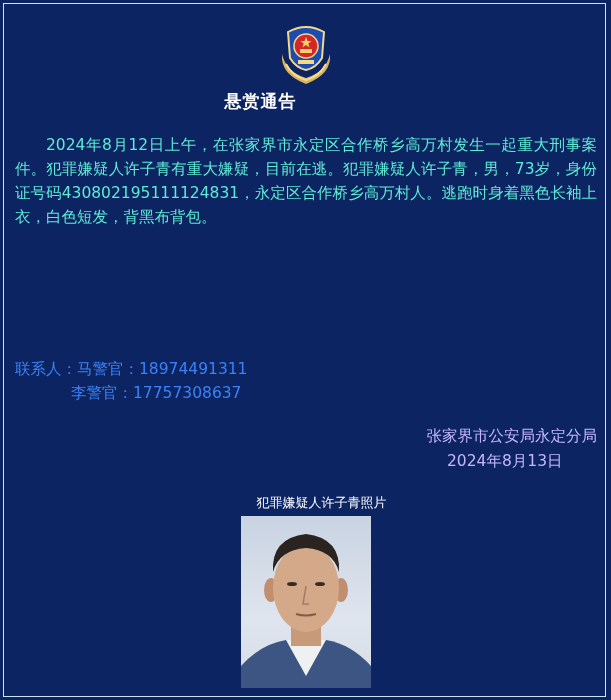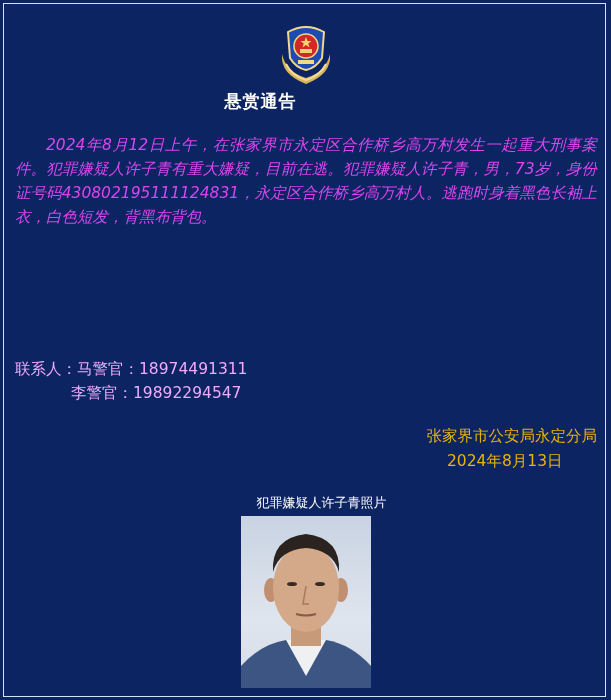--- a/index.html
+++ b/index.html
@@ -18,34 +18,33 @@
     .emblem {
       position: absolute; left: 276px; top: 24px; width: 60px; height: 62px;
     }
     .title {
       position: absolute; left: 0; width: 521px; top: 90px;
       text-align: center; font-size: 17px; font-weight: bold; letter-spacing: 1px;
       color: #ffffff;
     }
     .body-text {
       position: absolute; left: 15px; top: 133px; width: 582px;
-      font-size: 15.5px; line-height: 24px; color: #d946ef;
+      font-size: 15.5px; line-height: 24px; color: #5eead4;
       text-align: justify;
-      font-style: italic;
     }
     .body-text p { margin: 0; text-indent: 2em; }
     .contacts {
       position: absolute; left: 15px; top: 357px;
-      font-size: 15.5px; line-height: 24px; color: #f0abfc;
+      font-size: 15.5px; line-height: 24px; color: #3b82f6;
     }
     .contact-row { white-space: nowrap; }
     .contact-row.second { padding-left: 56px; }
     .sign {
       position: absolute; right: 14px; top: 424px; text-align: right;
-      font-size: 15.5px; line-height: 25px; color: #eab308;
+      font-size: 15.5px; line-height: 25px; color: #c4b5fd;
     }
     .sign .date { padding-right: 14px; text-align: center; }
     .photo-caption {
       position: absolute; left: 0; width: 611px; top: 494px;
       text-align: center; font-size: 13px; color: #ffffff; margin-left: 16px;
     }
     .photo {
       position: absolute; left: 241px; top: 516px; width: 130px; height: 172px;
       background: linear-gradient(180deg, #c9d3e2 0%, #dfe5ee 60%, #d6dde8 100%);
       overflow: hidden;
@@ -75,21 +74,21 @@
 
 <div class="body-text">
   <p>2024年8月12日上午，在张家界市永定区合作桥乡高万村发生一起重大刑事案件。犯罪嫌疑人许子青有重大嫌疑，目前在逃。犯罪嫌疑人许子青，男，73岁，身份证号码430802195111124831，永定区合作桥乡高万村人。逃跑时身着黑色长袖上衣，白色短发，背黑布背包。</p>
 </div>
 
 <div class="contacts">
   <div class="contact-row">
     <span>联系人：</span><span>马警官</span><span>：</span><span>18974491311</span>
   </div>
   <div class="contact-row second">
-    <span>李警官</span><span>：</span><span>19892294547</span>
+    <span>李警官</span><span>：</span><span>17757308637</span>
   </div>
 </div>
 
 <div class="sign">
   <div>张家界市公安局永定分局</div>
   <div class="date">2024年8月13日</div>
 </div>
 
 <div class="photo-caption">犯罪嫌疑人许子青照片</div>
 

